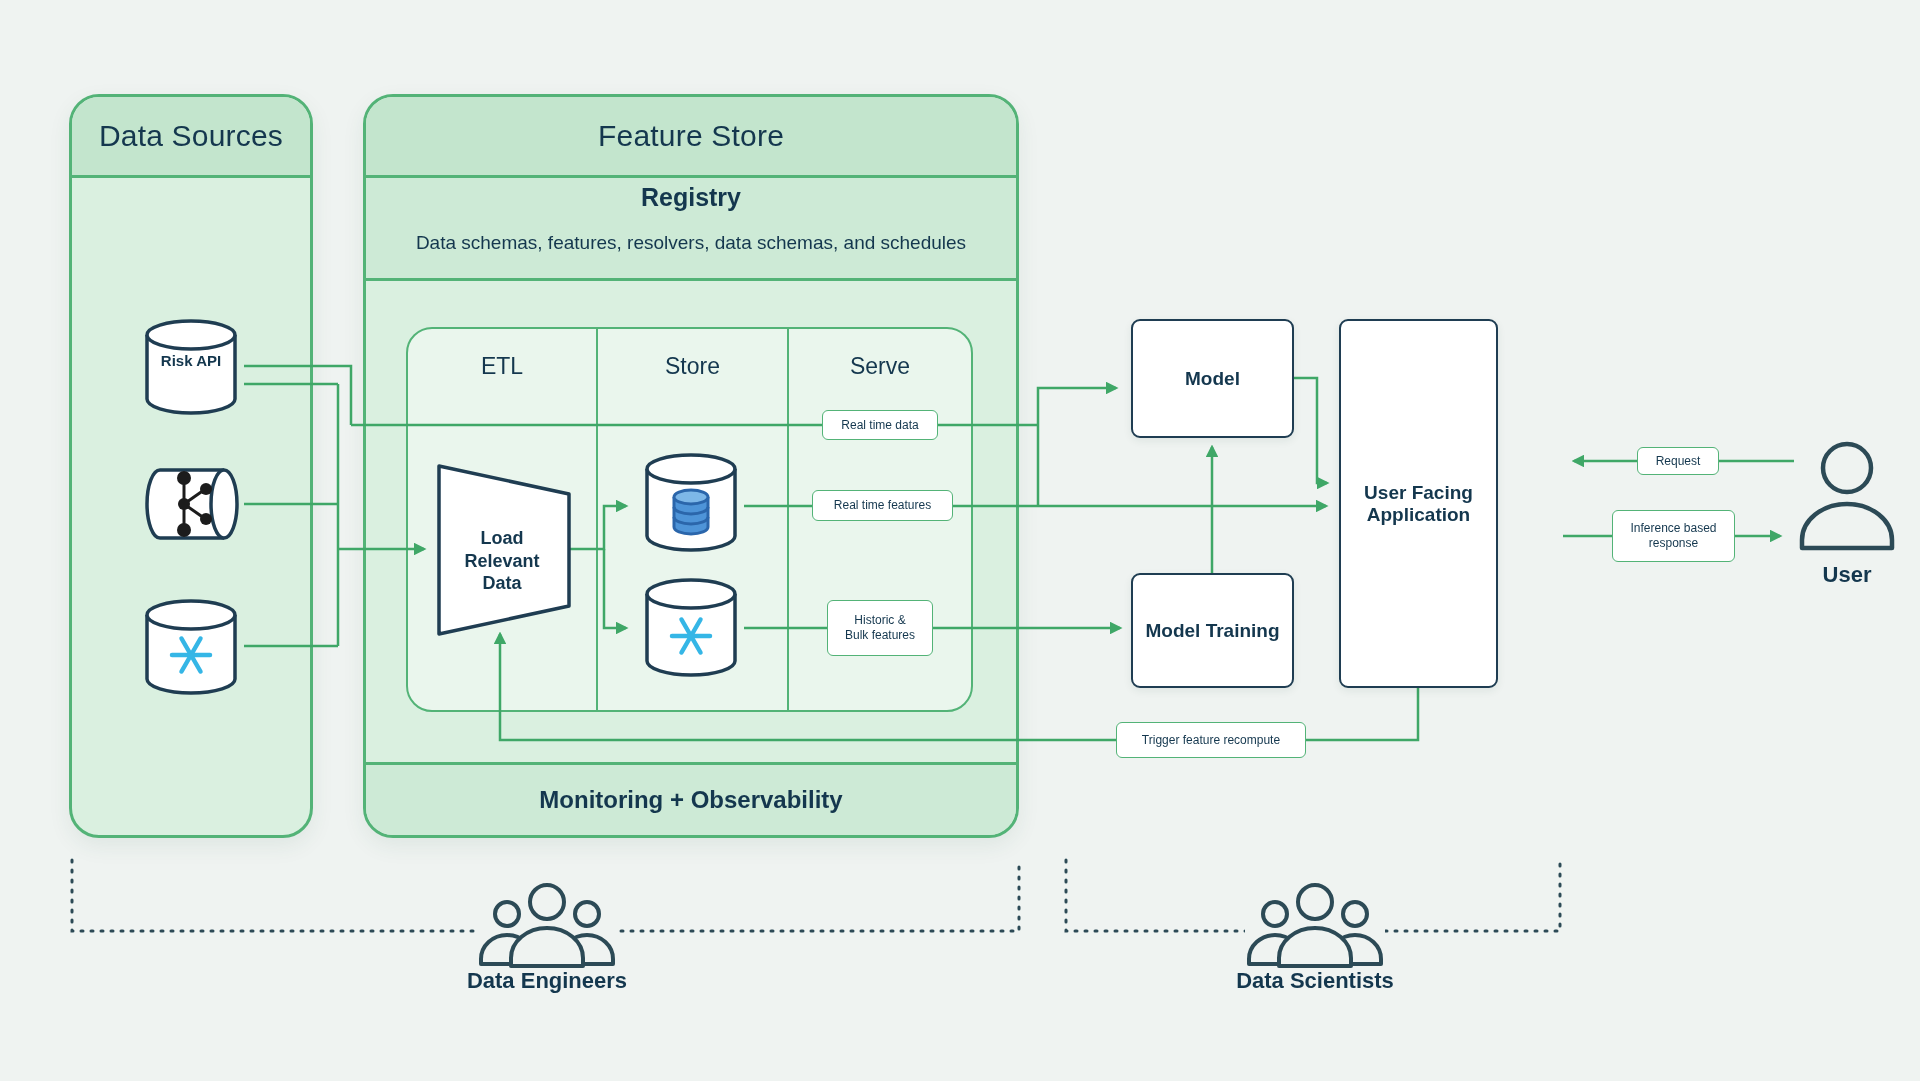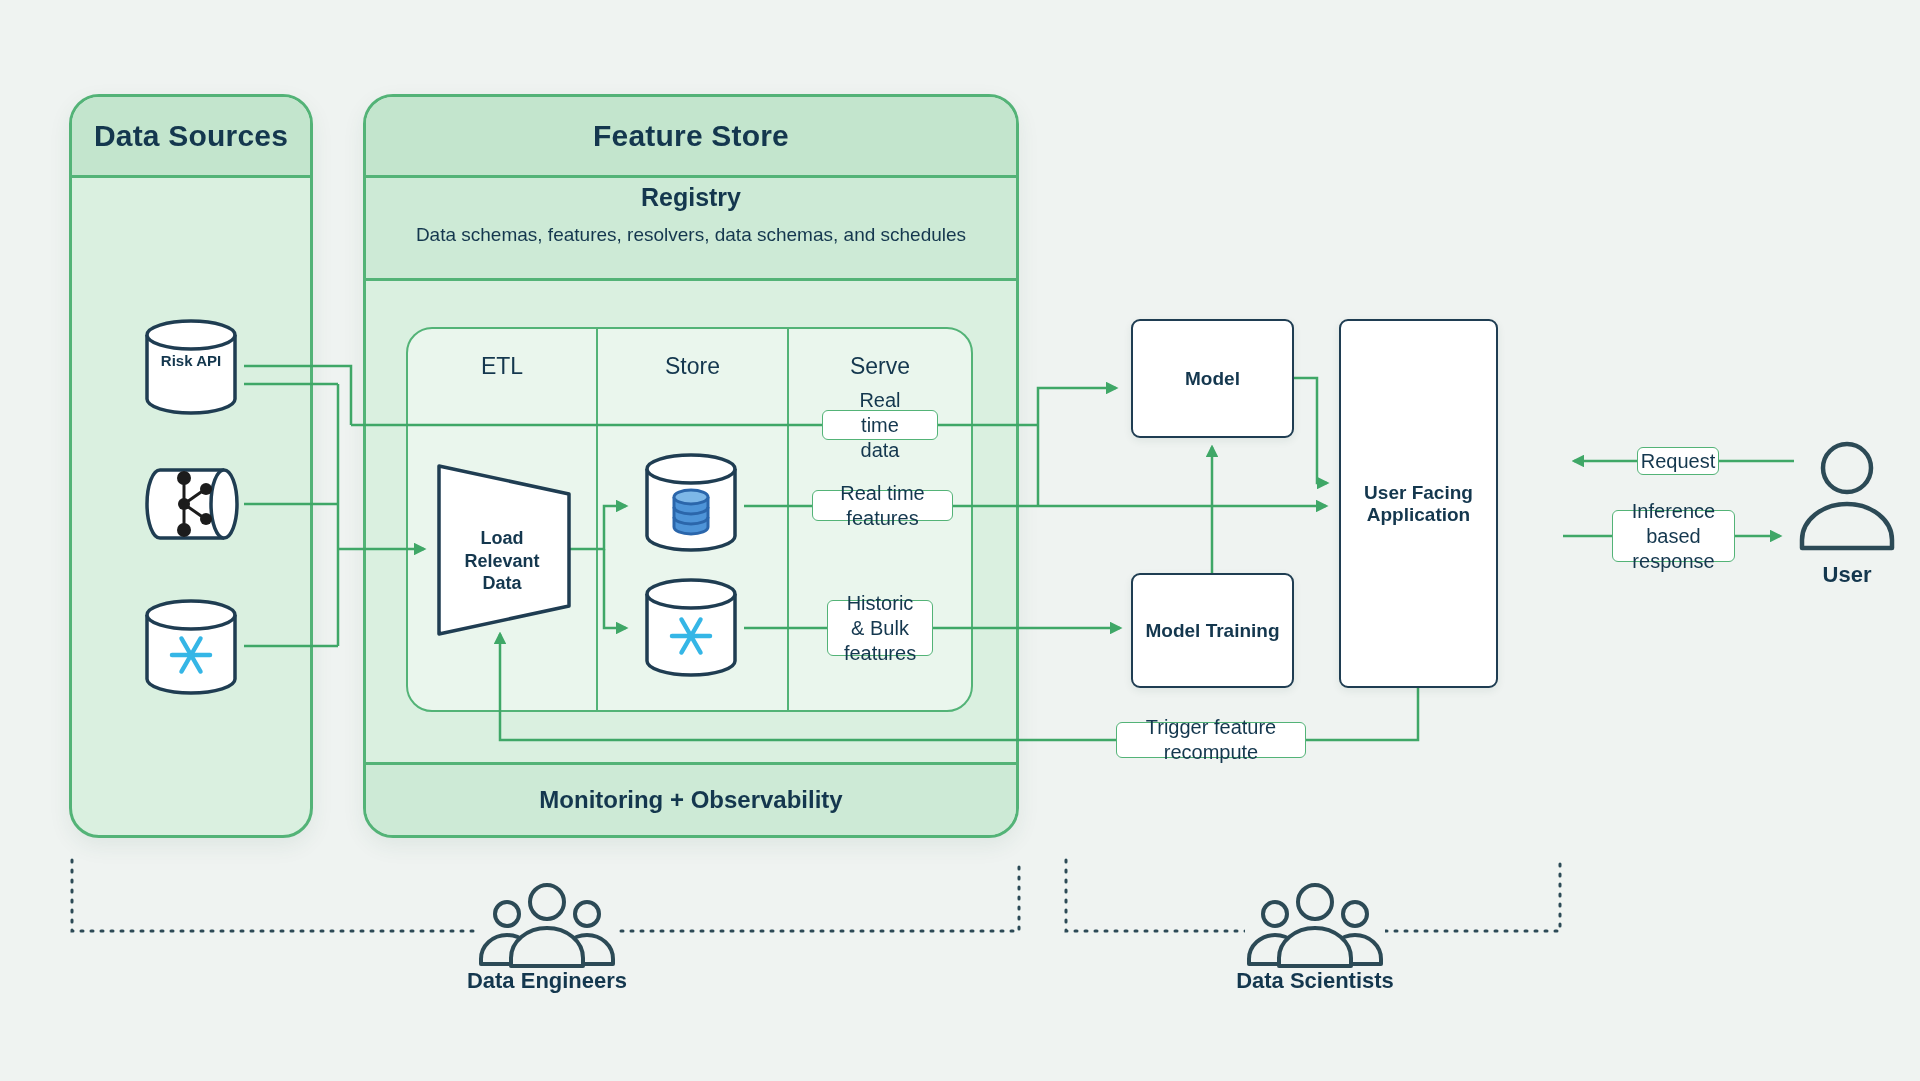--- a/index.html
+++ b/index.html
@@ -7,48 +7,48 @@
     position:relative;width:1920px;height:1081px;background:#eff3f1;
     font-family:"Liberation Sans",sans-serif;color:#14374e;overflow:hidden;
   }
   .panel{
     position:absolute;box-sizing:border-box;border:3px solid #53b377;border-radius:30px;
     background:#daf0e0;overflow:hidden;box-shadow:0 8px 22px rgba(40,90,60,0.08);
   }
   .band-header{
     position:absolute;top:0;left:0;right:0;height:78px;background:#c3e5cd;
     border-bottom:3px solid #53b377;display:flex;align-items:center;justify-content:center;
-    font-size:30px;font-weight:bold;letter-spacing:.2px;
+    font-size:30px;font-weight:normal;letter-spacing:.2px;
   }
   .registry-band{
     position:absolute;top:81px;left:0;right:0;height:100px;background:#cdead6;
     border-bottom:3px solid #53b377;text-align:center;
   }
   .registry-title{margin-top:5px;font-size:25px;font-weight:bold;}
-  .registry-sub{margin-top:12px;font-size:19px;}
+  .registry-sub{margin-top:20px;font-size:19px;}
   .monitoring-band{
     position:absolute;bottom:0;left:0;right:0;height:70px;background:#cdead6;
     border-top:3px solid #53b377;display:flex;align-items:center;justify-content:center;
     font-size:24px;font-weight:bold;
   }
   .process-box{
     position:absolute;left:40px;top:230px;width:567px;height:385px;box-sizing:border-box;
     background:#eaf6ed;border:2px solid #53b377;border-radius:26px;
   }
   .col-sep{position:absolute;top:0;bottom:0;width:2px;background:#53b377;}
   .col-head{position:absolute;top:24px;font-size:23px;font-weight:500;text-align:center;}
   .white-box{
     position:absolute;box-sizing:border-box;background:#fff;border:2px solid #1f3d52;border-radius:9px;
     display:flex;align-items:center;justify-content:center;text-align:center;
     font-size:19px;font-weight:bold;padding:6px;box-shadow:0 3px 8px rgba(30,60,50,0.08);
   }
   .flow-label{
     position:absolute;box-sizing:border-box;background:#fff;border:1.5px solid #53b377;border-radius:6px;
     display:flex;align-items:center;justify-content:center;text-align:center;
-    font-size:20px;line-height:1.25;padding:2px 16px;z-index:4;
+    font-size:12px;line-height:1.25;padding:2px 16px;z-index:4;
   }
   .cyl{position:absolute;z-index:3;}
   .cyl-text{
     position:absolute;z-index:4;text-align:center;font-weight:bold;font-size:15px;line-height:1.2;
   }
   .trap-text{
     position:absolute;z-index:4;text-align:center;font-weight:bold;font-size:18px;line-height:1.25;
   }
   .overlay{position:absolute;left:0;top:0;z-index:2;pointer-events:none;}
   .actor-label{

